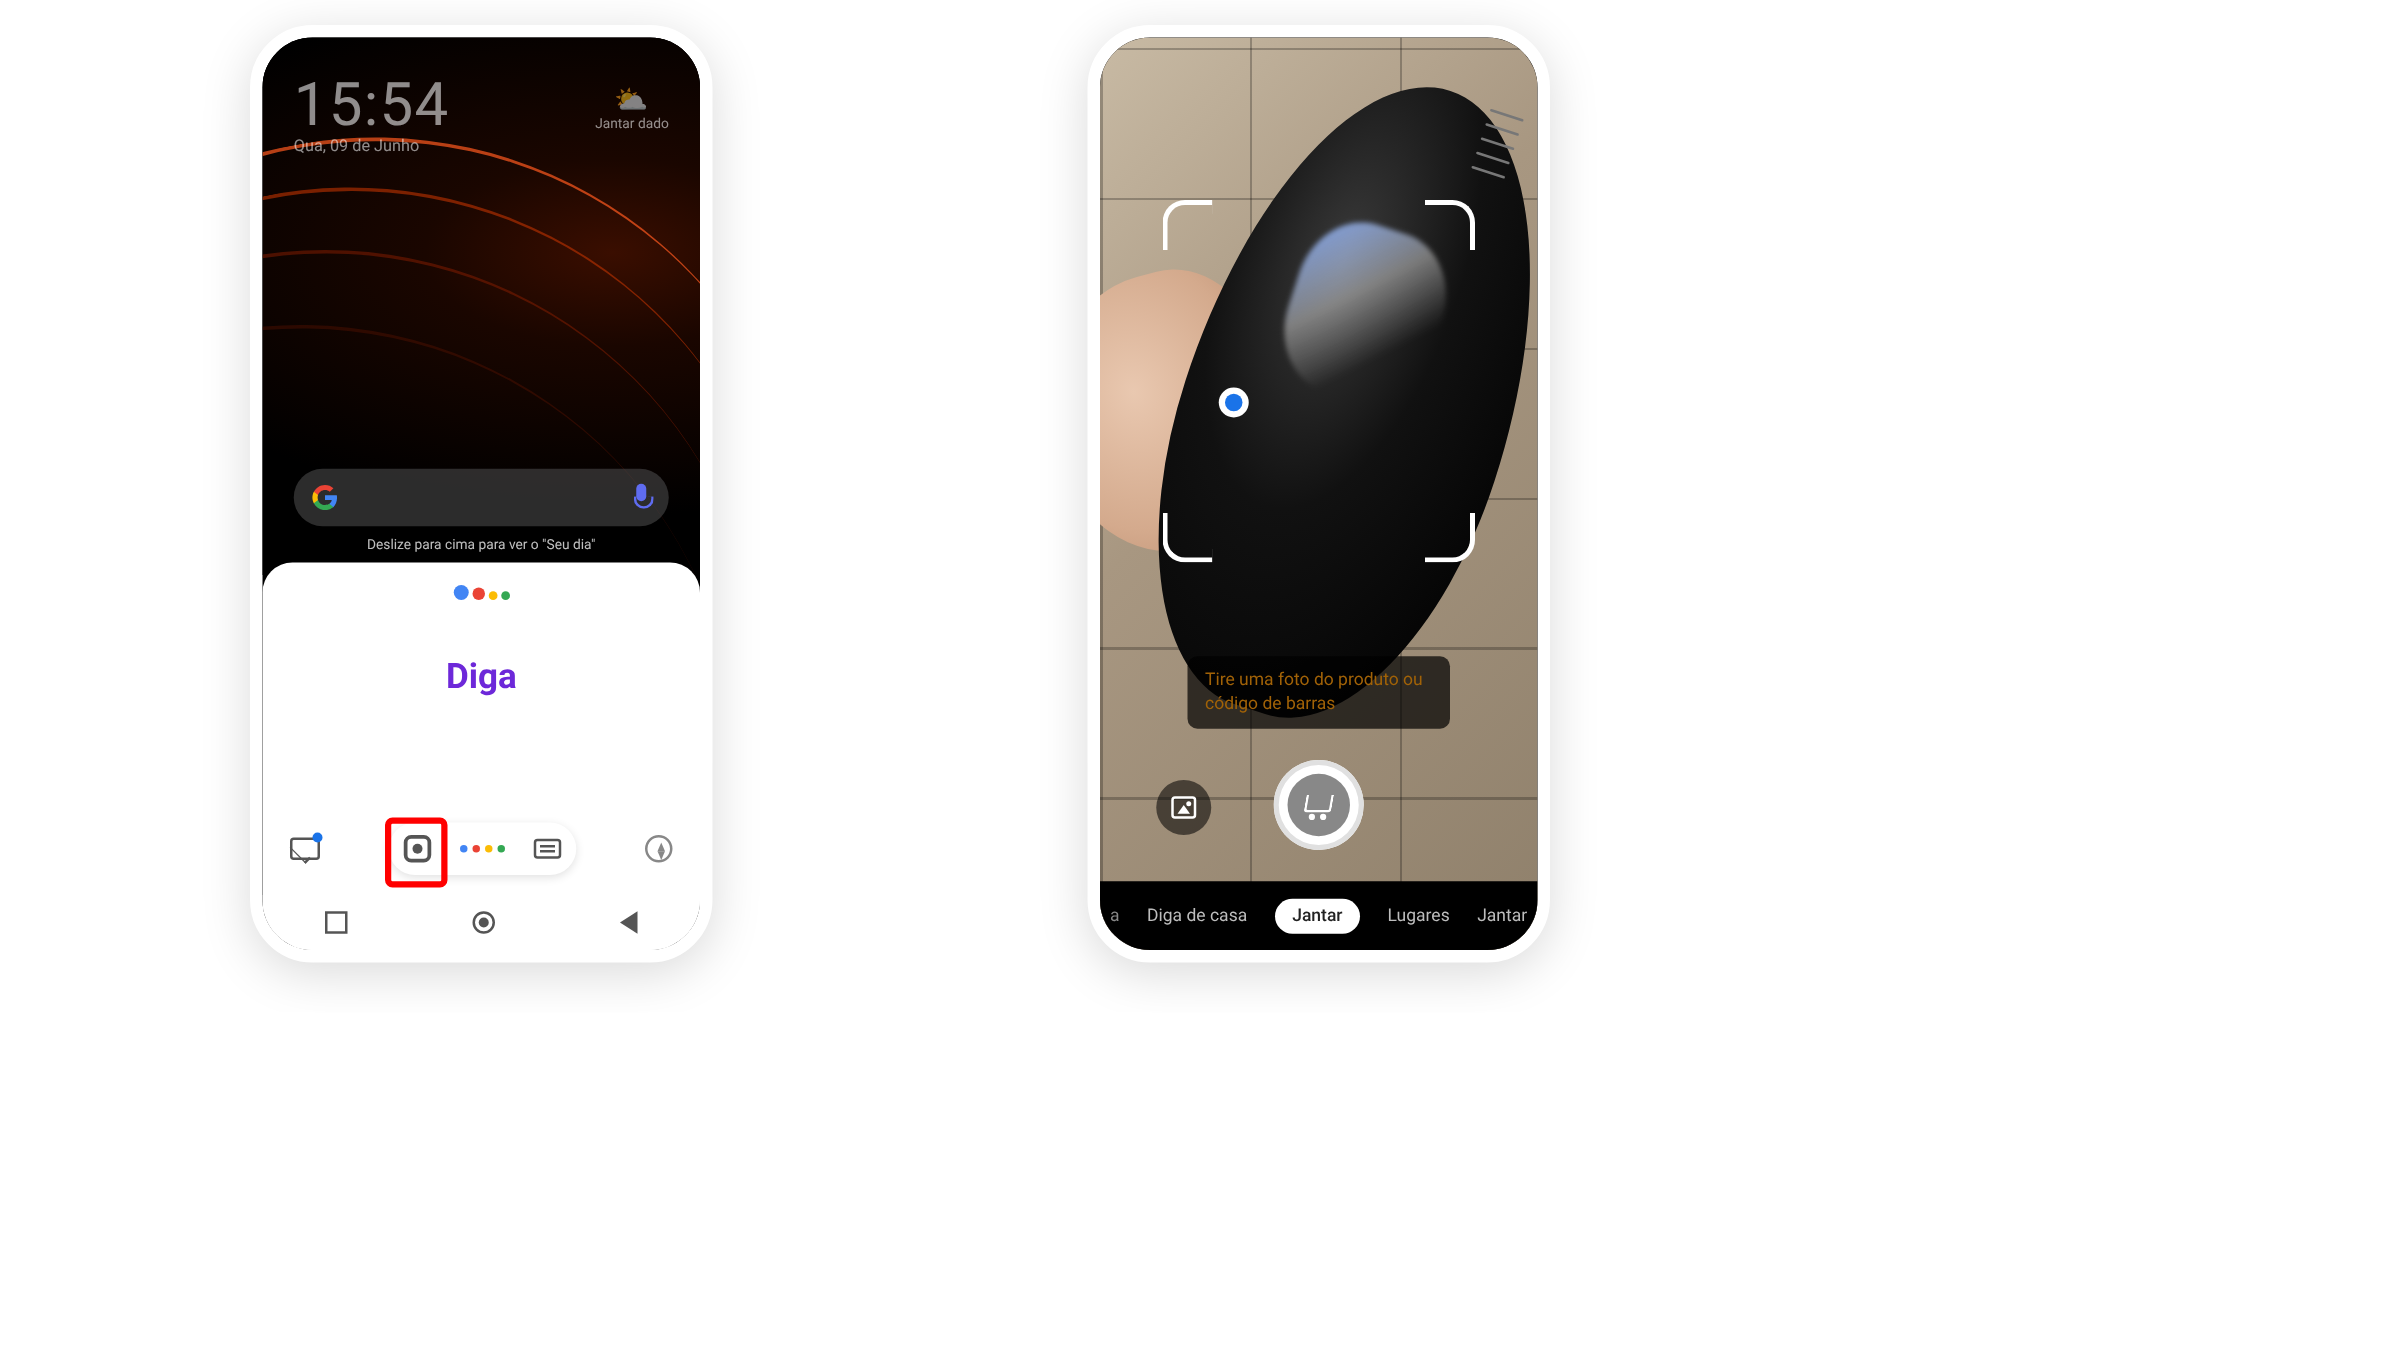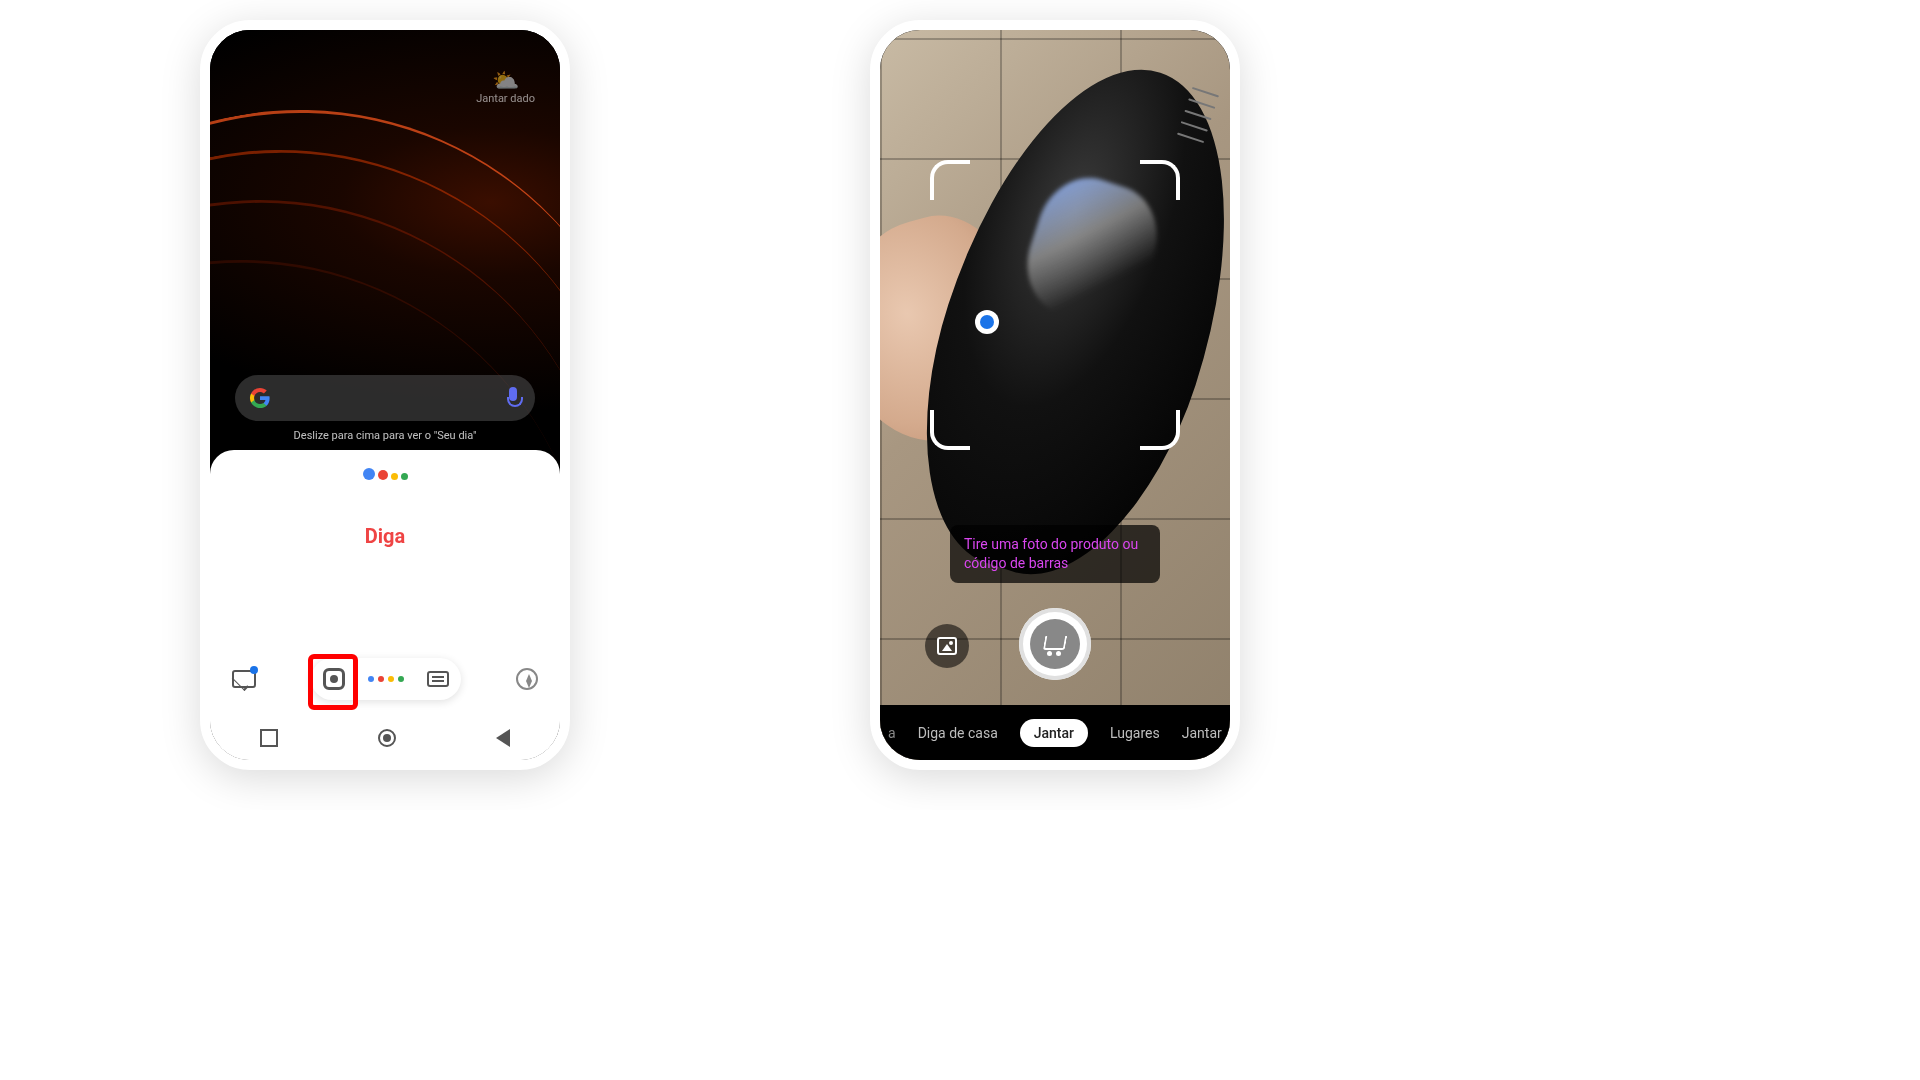--- a/index.html
+++ b/index.html
@@ -76,21 +76,21 @@
     border-radius: 24px 24px 0 0;
     text-align: center;
   }
   .assistant-logo { margin-top: 18px; display: inline-flex; gap: 3px; align-items: flex-end; }
   .assistant-logo .d { width: 10px; height: 10px; border-radius: 50%; }
   .assistant-logo .d.b { background:#4285f4; width: 12px; height: 12px; }
   .assistant-logo .d.r { background:#ea4335; }
   .assistant-logo .d.y { background:#fbbc05; width: 7px; height: 7px; }
   .assistant-logo .d.g { background:#34a853; width: 7px; height: 7px; }
 
-  .say-label { margin-top: 40px; font-size: 20px; font-weight: 700; color: #ef4444; }
+  .say-label { margin-top: 40px; font-size: 28px; font-weight: 700; color: #6d28d9; }
   .say-example { margin-top: 22px; font-size: 24px; font-weight: 700; color: #1a73e8; }
 
   .assist-row {
     position: absolute;
     left: 0; right: 0; bottom: 58px;
     height: 46px;
     display: flex;
     align-items: center;
     justify-content: space-between;
     padding: 0 22px;
@@ -176,21 +176,21 @@
 
   .reticle { position:absolute; left:50px; top:130px; width:250px; height:290px; z-index:4; }
   .reticle .c { position:absolute; width:40px; height:40px; border:4px solid #fff; }
   .reticle .tl { top:0; left:0; border-right:none; border-bottom:none; border-top-left-radius:18px; }
   .reticle .tr { top:0; right:0; border-left:none; border-bottom:none; border-top-right-radius:18px; }
   .reticle .bl { bottom:0; left:0; border-right:none; border-top:none; border-bottom-left-radius:18px; }
   .reticle .br { bottom:0; right:0; border-left:none; border-top:none; border-bottom-right-radius:18px; }
   .focus-dot { position:absolute; left:95px; top:280px; width:24px; height:24px; background:#fff; border-radius:50%; display:flex; align-items:center; justify-content:center; z-index:5; }
   .focus-dot::after{content:"";width:14px;height:14px;background:#1a73e8;border-radius:50%;}
 
-  .hint-card { position:absolute; left:50%; transform:translateX(-50%); top:495px; background:rgba(0,0,0,.7); color:#d946ef; font-size:14px; padding:10px 14px; border-radius:8px; line-height:1.35; z-index:5; text-align:left; width:210px; }
+  .hint-card { position:absolute; left:50%; transform:translateX(-50%); top:495px; background:rgba(0,0,0,.7); color:#a16207; font-size:14px; padding:10px 14px; border-radius:8px; line-height:1.35; z-index:5; text-align:left; width:210px; }
 
   .shutter { position:absolute; left:50%; transform:translateX(-50%); bottom:80px; width:72px; height:72px; border-radius:50%; background:#fff; box-shadow: inset 0 0 0 4px #e0e0e0; display:flex;align-items:center;justify-content:center; z-index:5; cursor:pointer; }
   .shutter-inner{ width:50px;height:50px;border-radius:50%; background:#888; display:flex;align-items:center;justify-content:center; }
   .cart-glyph{ width:22px; height:20px; position:relative; }
   .cart-glyph::before{content:"";position:absolute;left:0;top:2px;width:18px;height:12px;border:2px solid #fff;border-top:none;border-radius:0 0 3px 3px;transform:skewX(-10deg);}
   .cart-glyph::after{content:"";position:absolute;left:3px;bottom:-2px;width:5px;height:5px;background:#fff;border-radius:50%;box-shadow:9px 0 0 #fff;}
 
   .gallery-btn { position:absolute; left:45px; bottom:92px; width:44px;height:44px;border-radius:50%;background:rgba(0,0,0,.55);display:flex;align-items:center;justify-content:center;z-index:5; cursor:pointer;}
   .gallery-glyph{width:20px;height:18px;border:2px solid #fff;border-radius:3px;position:relative;}
   .gallery-glyph::before{content:"";position:absolute;left:3px;bottom:2px;width:0;height:0;border-left:5px solid transparent;border-right:5px solid transparent;border-bottom:7px solid #fff;}
@@ -203,20 +203,24 @@
 </style>
 </head>
 <body>
 
 <div class="phone left">
   <div class="home-top">
     <div class="streak s1"></div>
       <div class="streak s2"></div>
       <div class="streak s3"></div>
       <div class="streak s4"></div>
+    <div class="clock">
+      <div class="clock-time">15:54</div>
+      <div class="clock-date">Qua, 09 de Junho</div>
+    </div>
     <div class="weather">
       <div class="weather-icon">⛅</div>
       <div>Jantar dado</div>
     </div>
     <div class="search-pill">
       <span class="g-logo">
         <svg viewBox="0 0 48 48">
             <path fill="#4285F4" d="M45 24.5c0-1.6-.1-3.1-.4-4.5H24v8.5h11.8c-.5 2.8-2 5.1-4.4 6.7v5.6h7.1C42.6 37 45 31.3 45 24.5z"></path>
             <path fill="#34A853" d="M24 46c5.9 0 10.9-2 14.5-5.3l-7.1-5.6c-2 1.3-4.5 2.1-7.4 2.1-5.7 0-10.5-3.8-12.2-9H4.5v5.7C8.1 41 15.4 46 24 46z"></path>
             <path fill="#FBBC05" d="M11.8 28.2c-.4-1.3-.7-2.7-.7-4.2s.2-2.9.7-4.2v-5.7H4.5C3 17.2 2 20.5 2 24s1 6.8 2.5 9.9l7.3-5.7z"></path>

